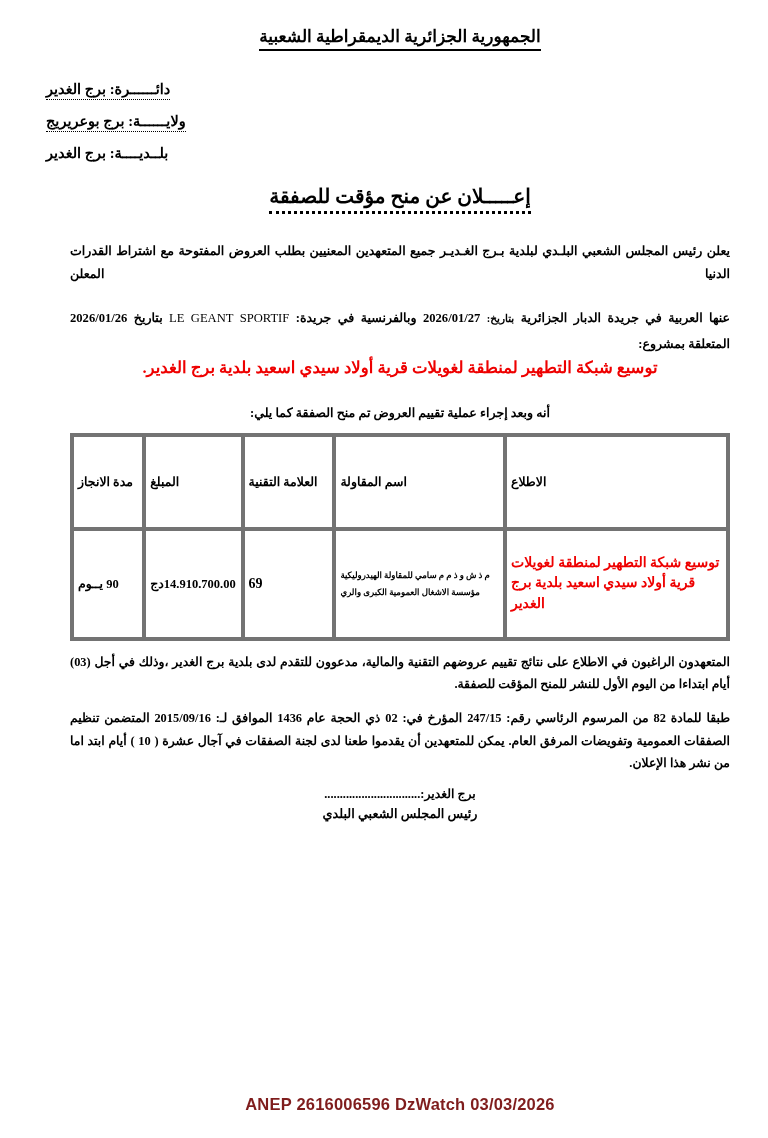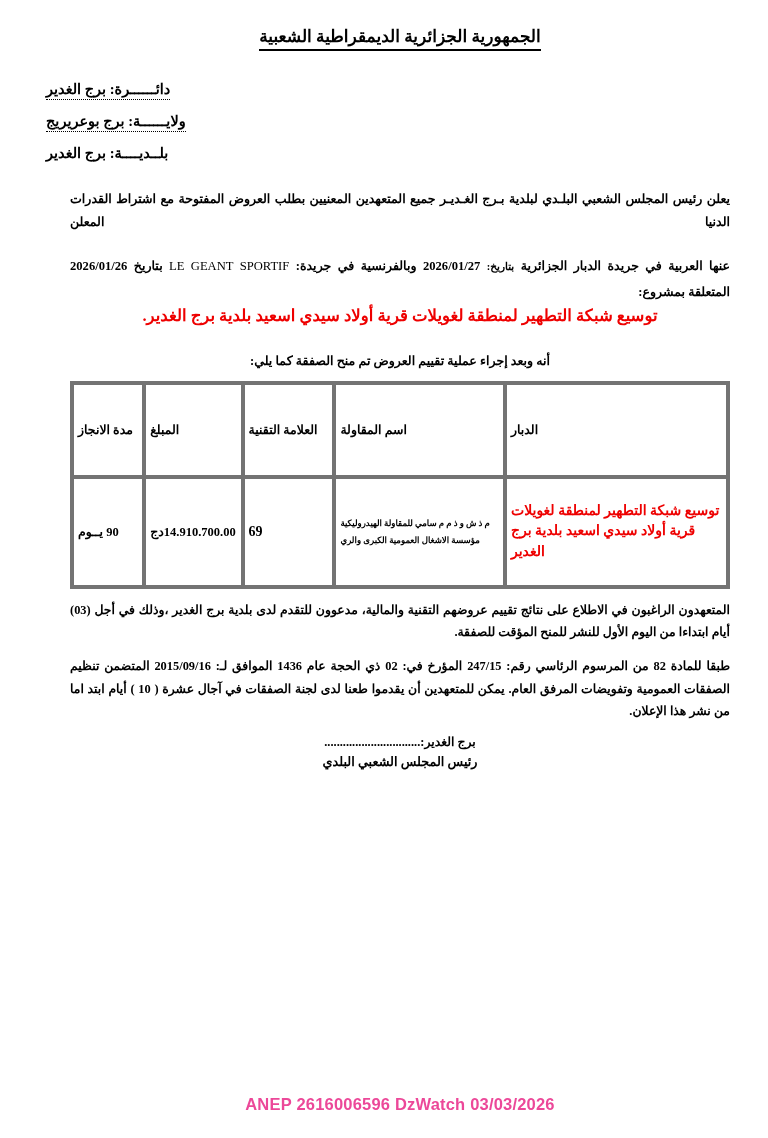--- a/index.html
+++ b/index.html
@@ -214,21 +214,21 @@
   }
 
   
   .footer {
     position: absolute;
     left: 0;
     right: 0;
     bottom: 24px;
     text-align: center;
     direction: ltr;
-    color: #ec4899;
+    color: #7f1d1d;
     font-family: "Liberation Sans", sans-serif;
     font-size: 16.5px;
     font-weight: bold;
     letter-spacing: 0.2px;
   }
 </style>
 </head>
 <body>
 
 <div class="page">
@@ -242,20 +242,23 @@
       <span class="lbl">دائــــــرة: برج الغدير</span>
     </div>
     <div class="admin-row dotted">
       <span class="lbl">ولايــــــة: برج بوعريريج</span>
     </div>
     <div class="admin-row">
       <span class="lbl">بلــديــــة: برج الغدير</span>
     </div>
   </div>
 
+  <div class="main-title-wrap">
+    <span class="main-title">إعـــــلان عن منح مؤقت للصفقة</span>
+  </div>
 
   <div class="body-area">
     <div class="para">
       <span>يعلن رئيس المجلس الشعبي البلـدي لبلدية بـرج الغـديـر جميع المتعهدين المعنيين بطلب العروض المفتوحة مع اشتراط القدرات الدنيا المعلن</span>
     </div>
     <div class="para para-line2">
       <span>عنها العربية في جريدة الدبار الجزائرية</span>
       <span class="small-date">بتاريخ:</span>
       <span>2026/01/27</span>
       <span>وبالفرنسية في جريدة:</span>
@@ -274,21 +277,21 @@
     <table class="award">
       <colgroup>
         <col class="col-op">
         <col class="col-name">
         <col class="col-score">
         <col class="col-amt">
         <col class="col-dur">
       </colgroup>
       <thead>
         <tr>
-          <th>الدبار</th>
+          <th>الاطلاع</th>
           <th>اسم المقاولة</th>
           <th>العلامة التقنية</th>
           <th>المبلغ</th>
           <th>مدة الانجاز</th>
         </tr>
       </thead>
       <tbody>
         <tr>
           <td class="cell-operation">توسيع شبكة التطهير لمنطقة لغويلات قرية أولاد سيدي اسعيد بلدية برج الغدير</td>
           <td>

